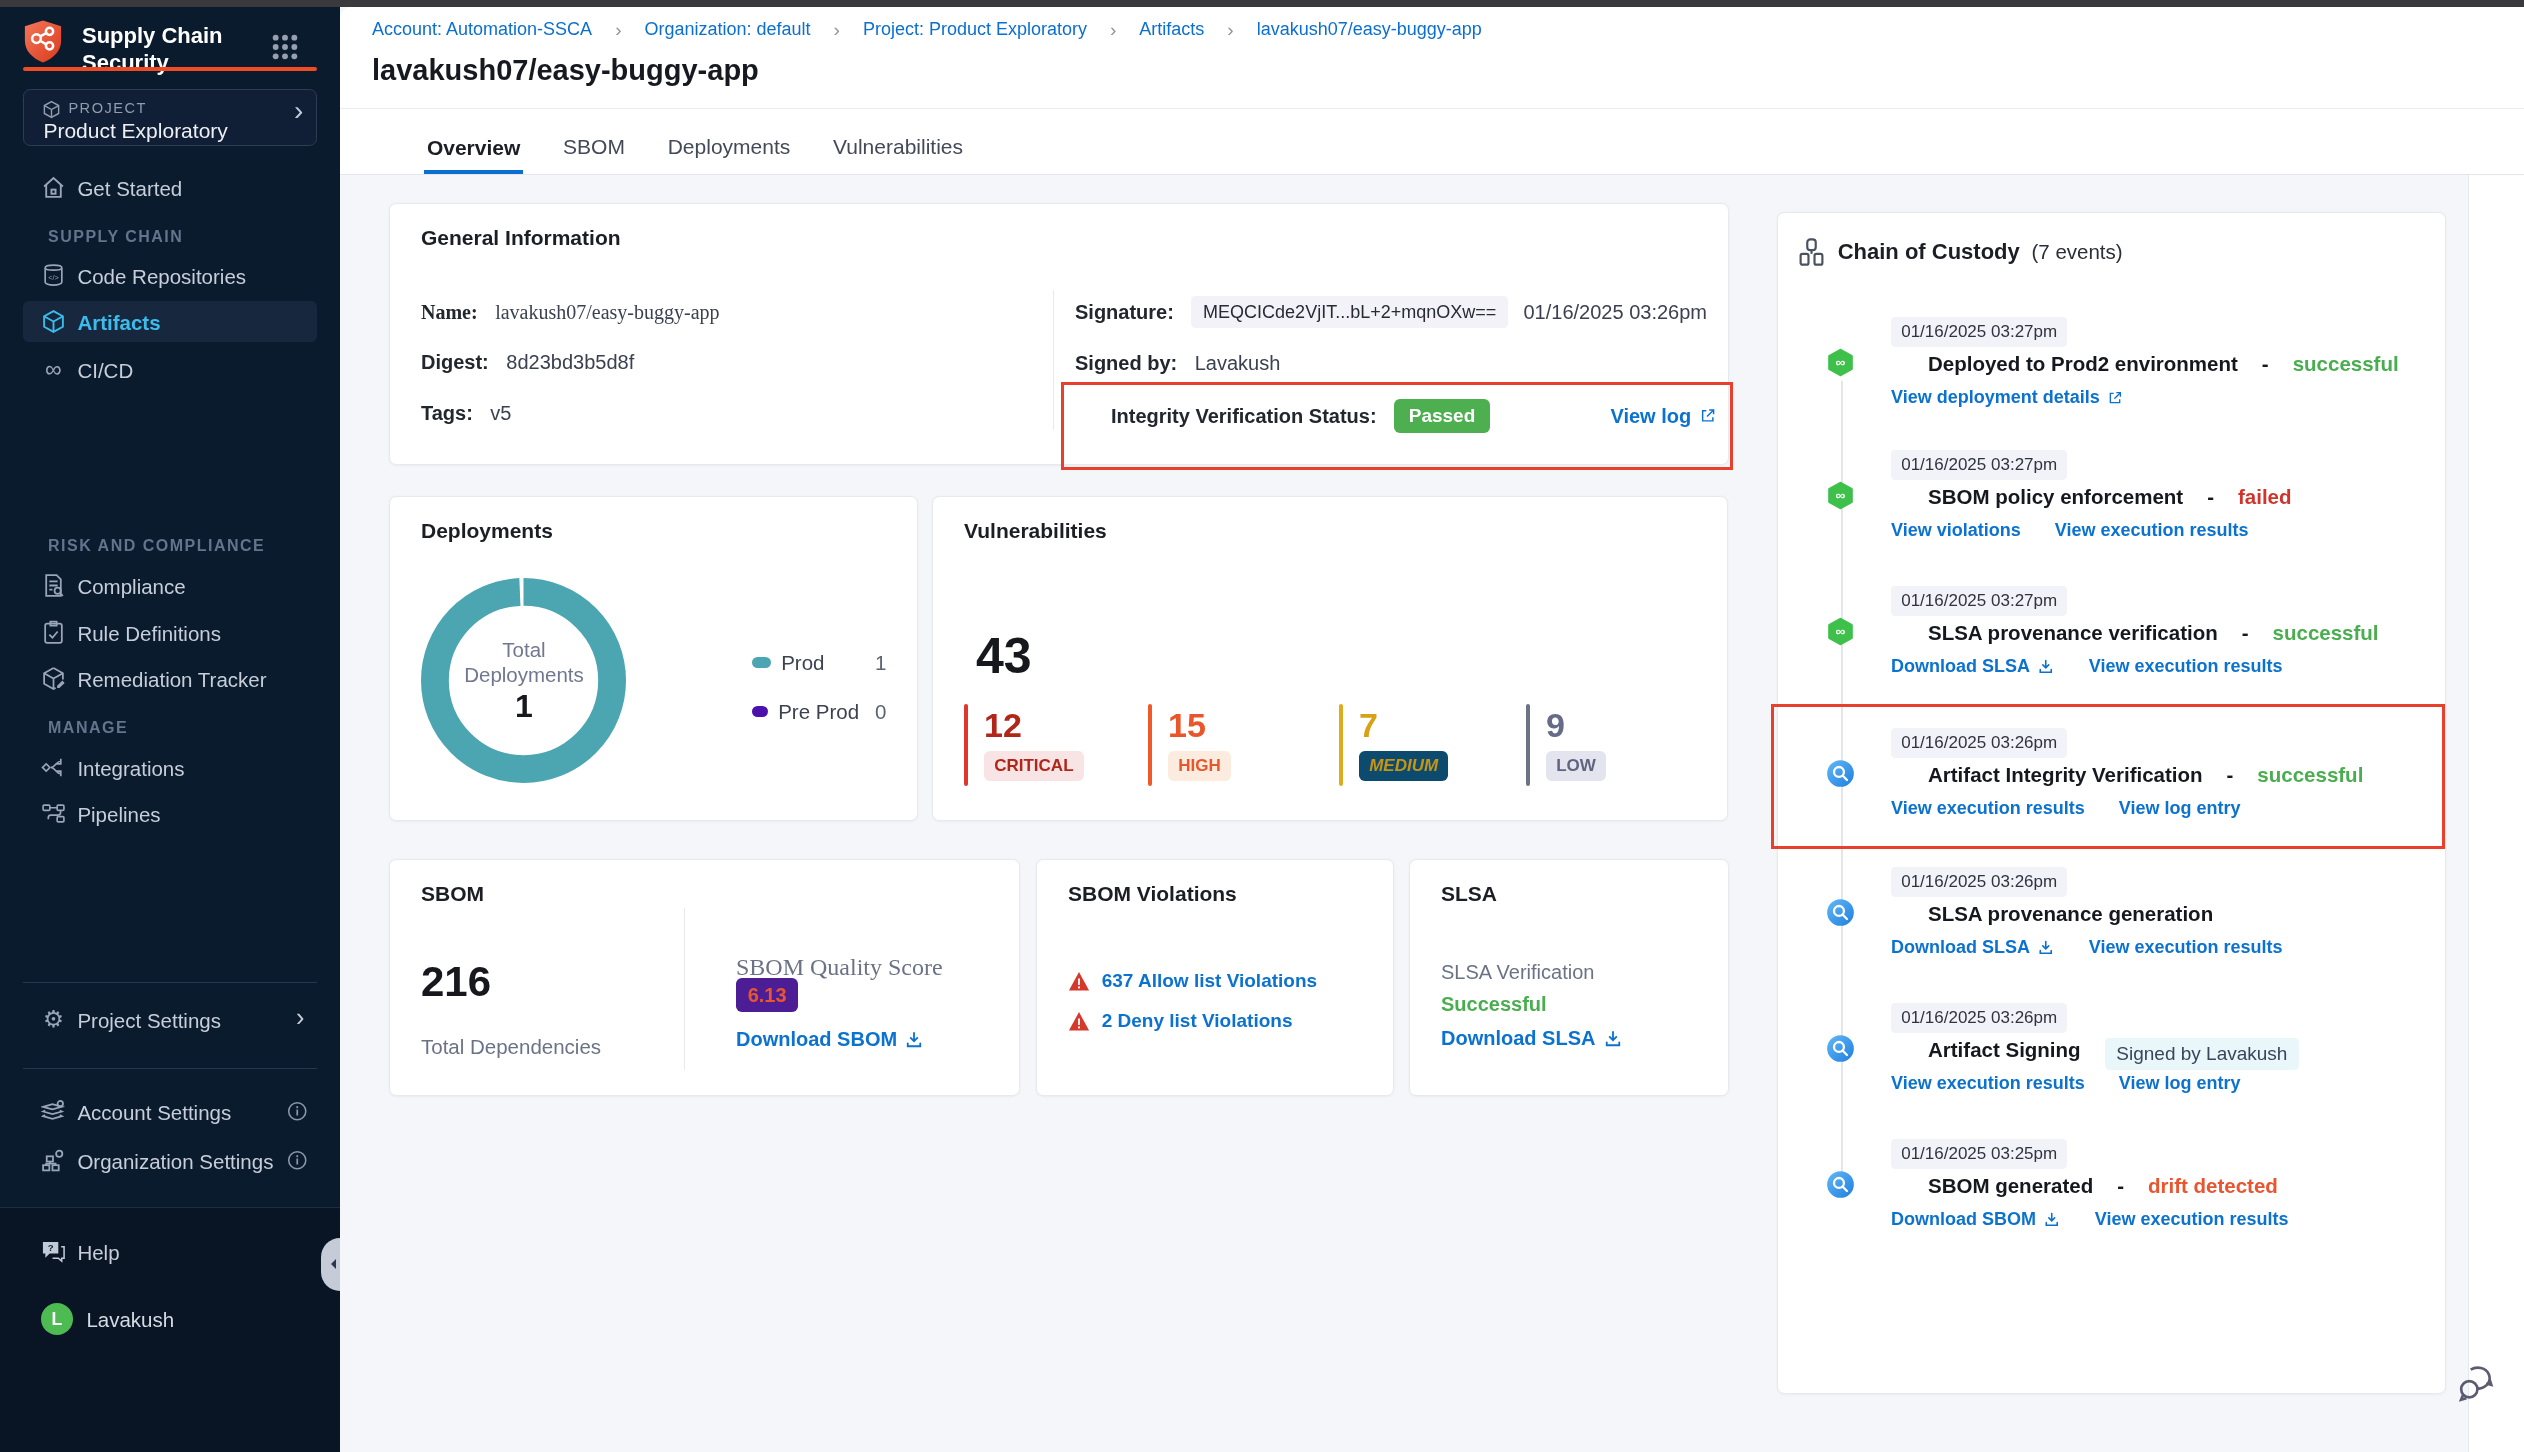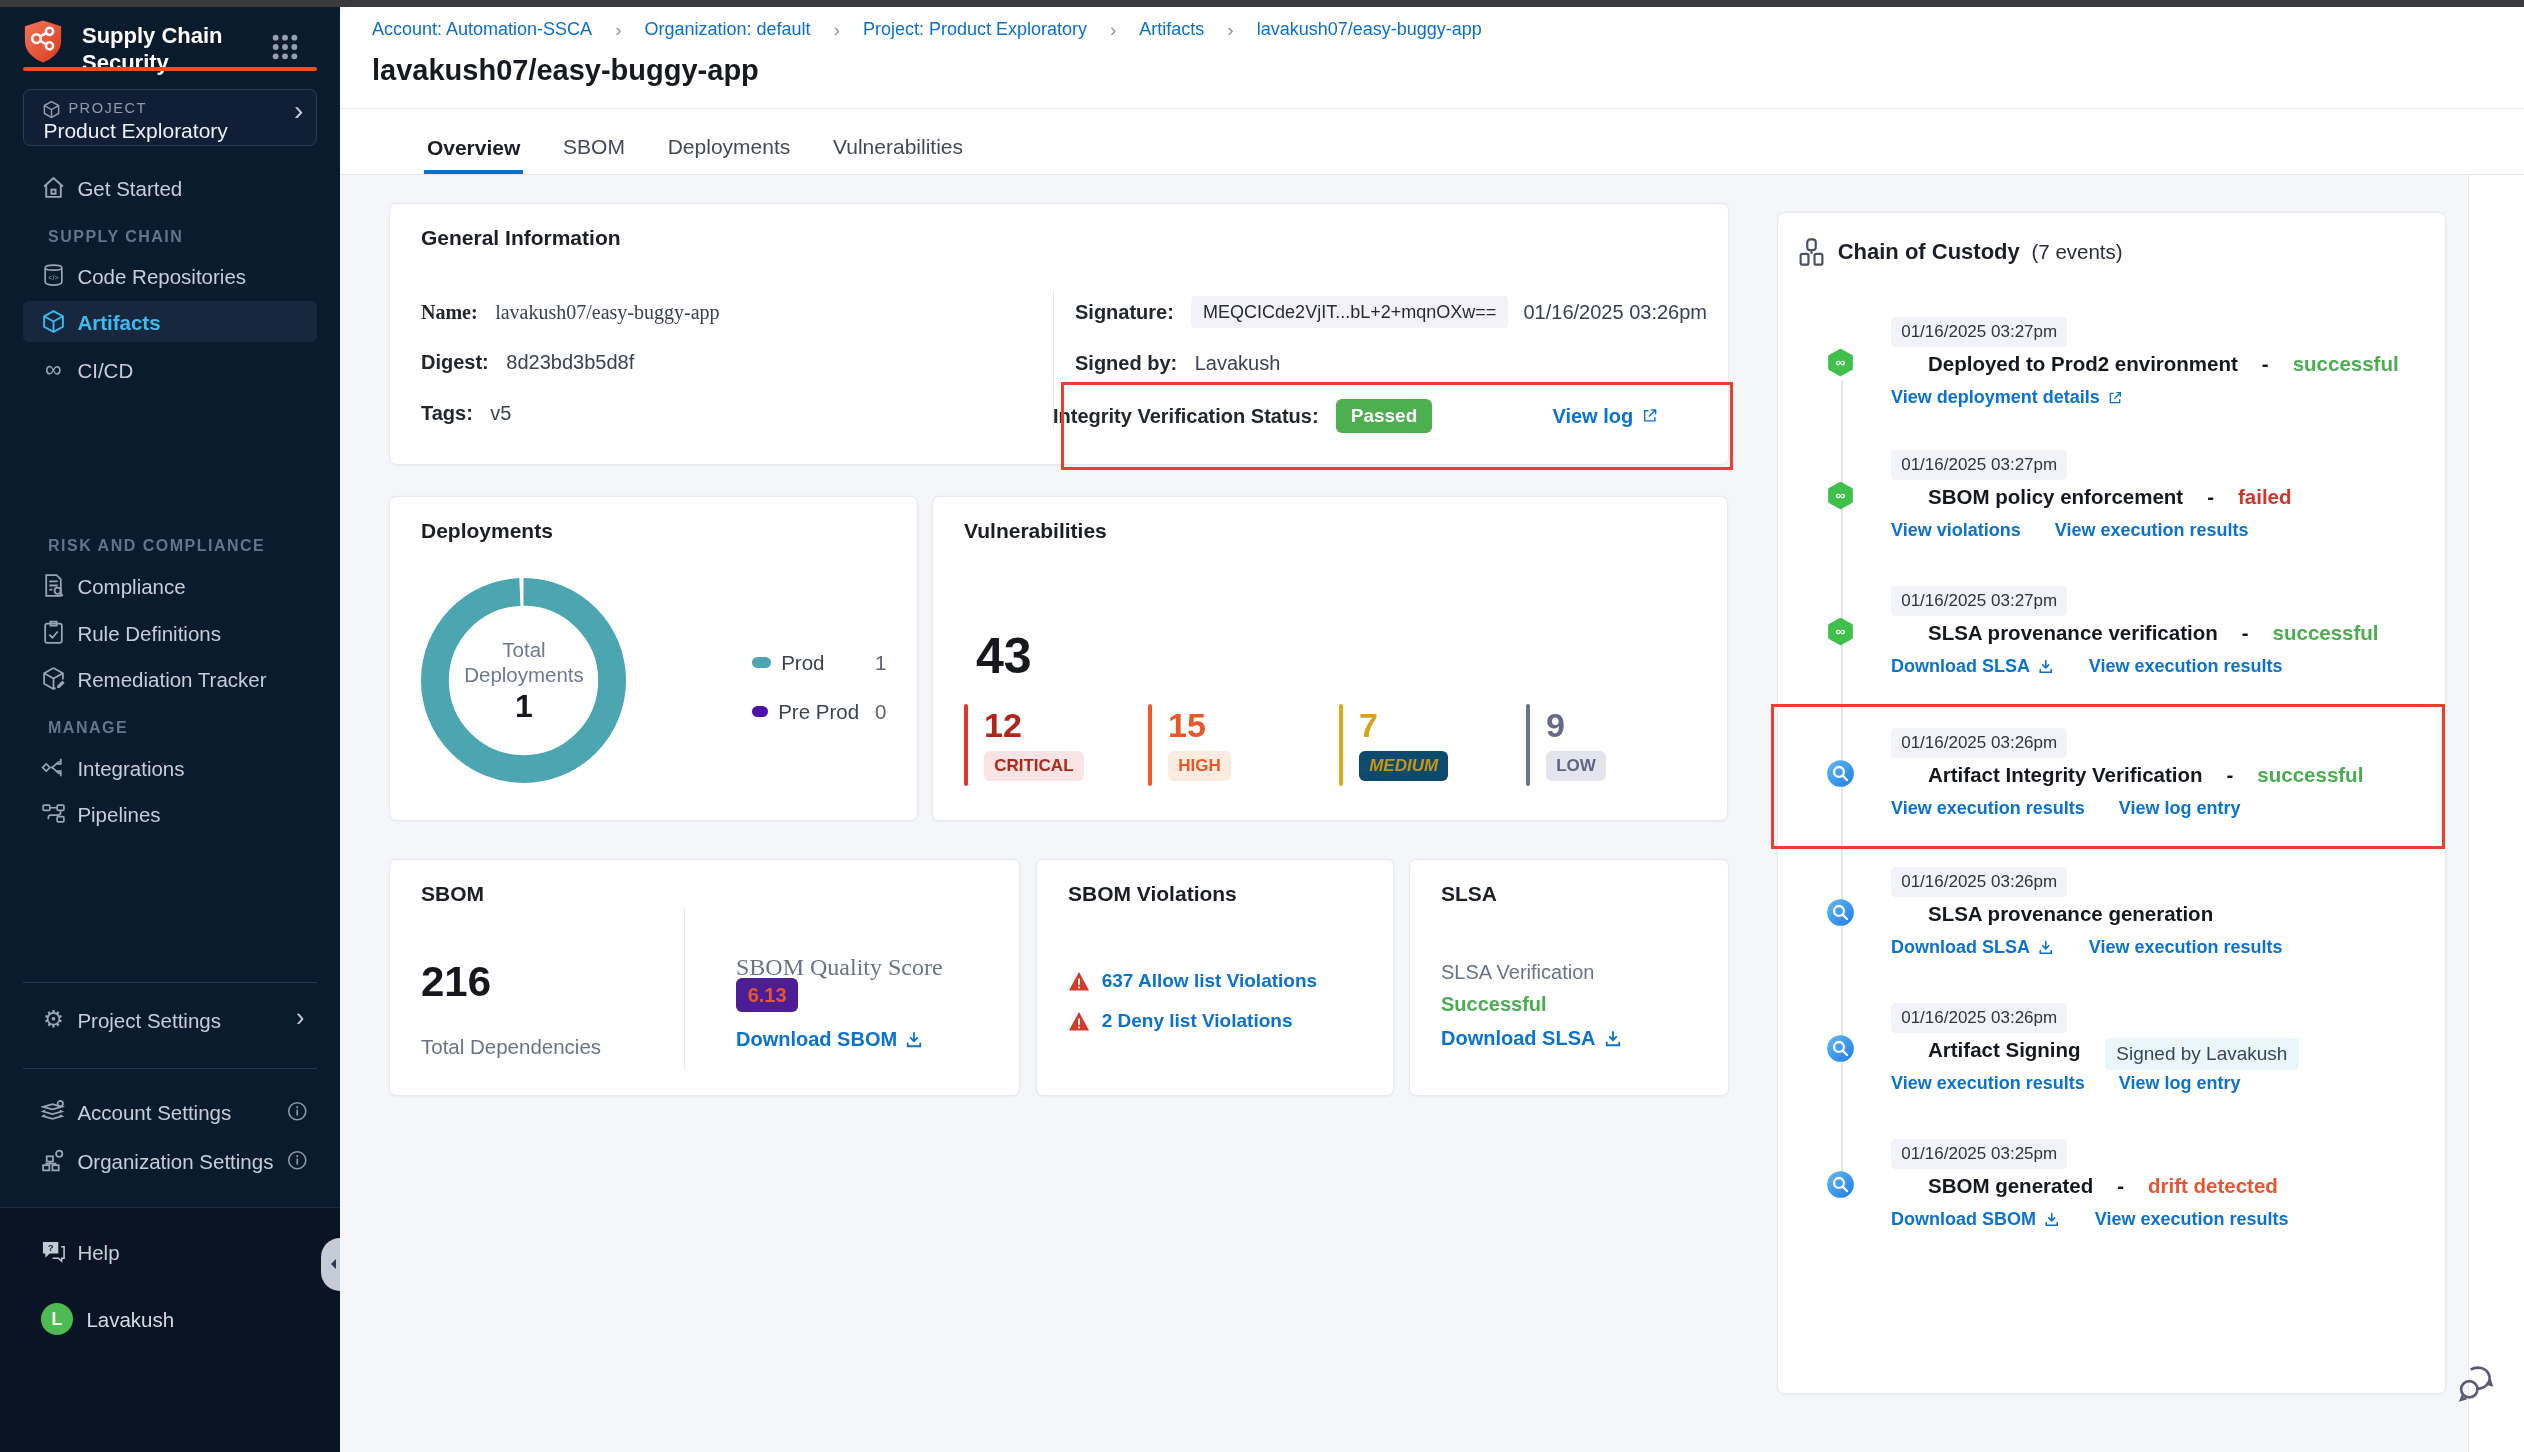--- a/index.html
+++ b/index.html
@@ -353,21 +353,21 @@
       <span class="lbl">Signature:</span>
       <span class="chip">MEQCICde2VjIT...bL+2+mqnOXw==</span>
     </div>
     <div class="gi-row" style="left:1118px;top:92px;width:199px;display:block;text-align:right;">
       <span class="val" style="line-height:32px;">01/16/2025 03:26pm</span>
     </div>
     <div class="gi-row" style="left:685px;top:143px;">
       <span class="lbl">Signed by:</span>
       <span class="val">Lavakush</span>
     </div>
-    <div class="gi-row" style="left:663px;top:196px;width:631px;">
+    <div class="gi-row" style="left:721px;top:196px;width:631px;">
       <span class="lbl">Integrity Verification Status:</span>
       <span class="badge-green">Passed</span>
       <span class="link" style="position:absolute;right:26px;font-size:20px;">
         <span>View log</span>
         <svg width="17.5" height="17.5" viewBox="0 0 24 24" fill="none" stroke="#0b72d0" stroke-width="2">
           <path d="M10 5H5v14h14v-5"></path>
             <path d="M14 4h6v6"></path>
             <path d="M20 4l-9 9"></path>
           </svg>
       </span>

